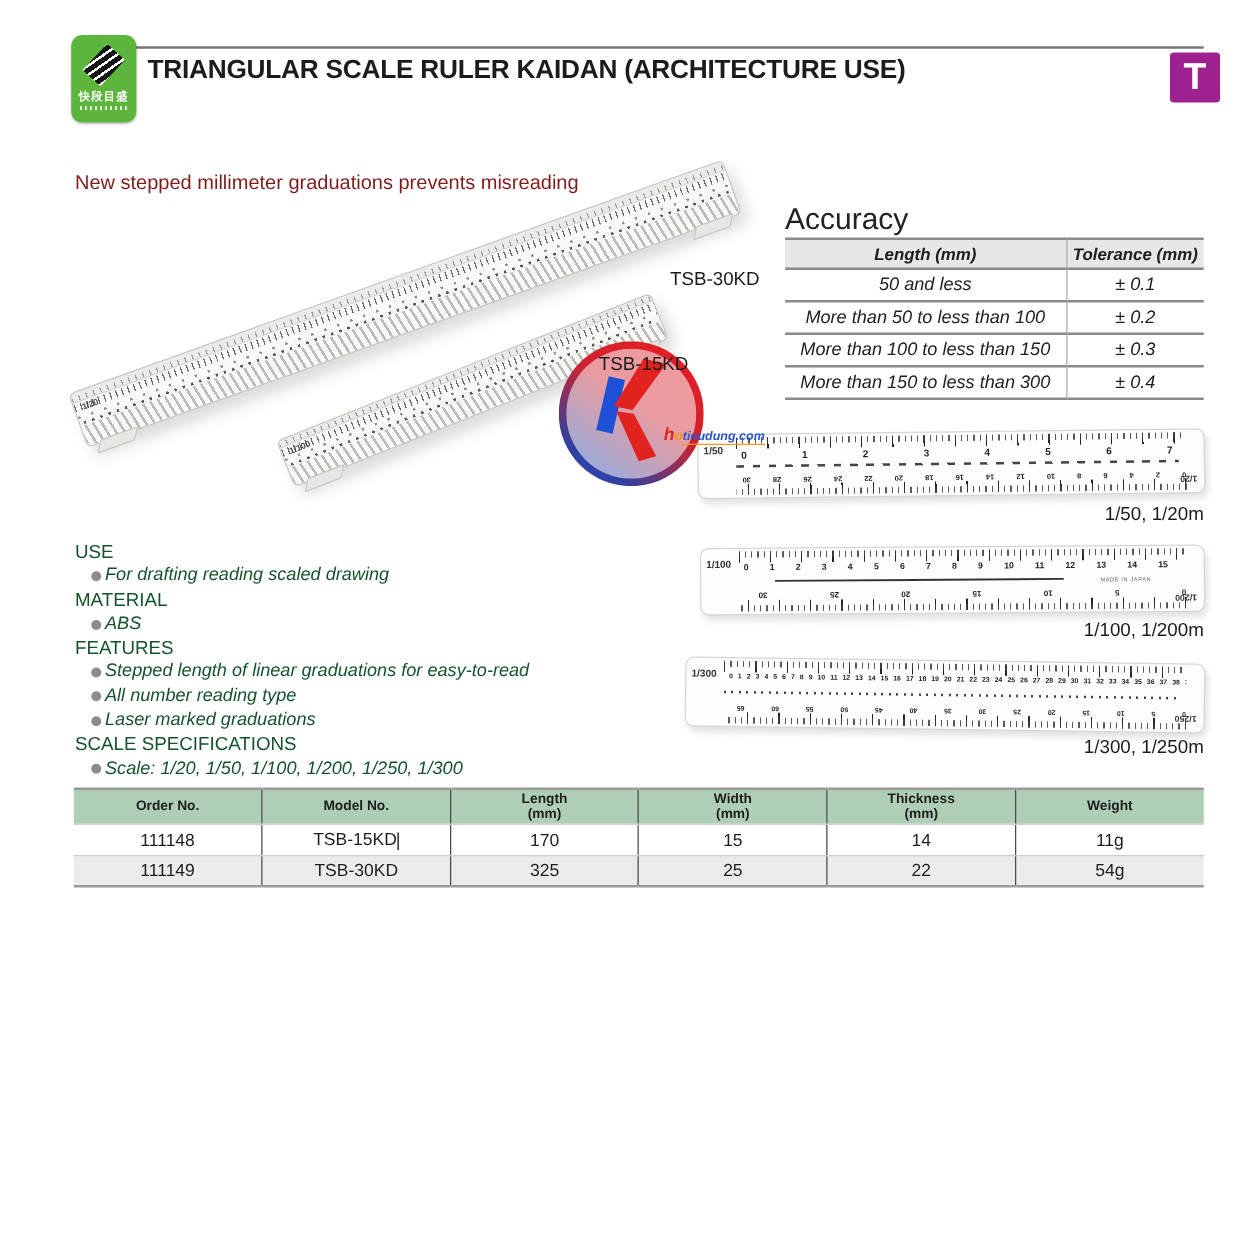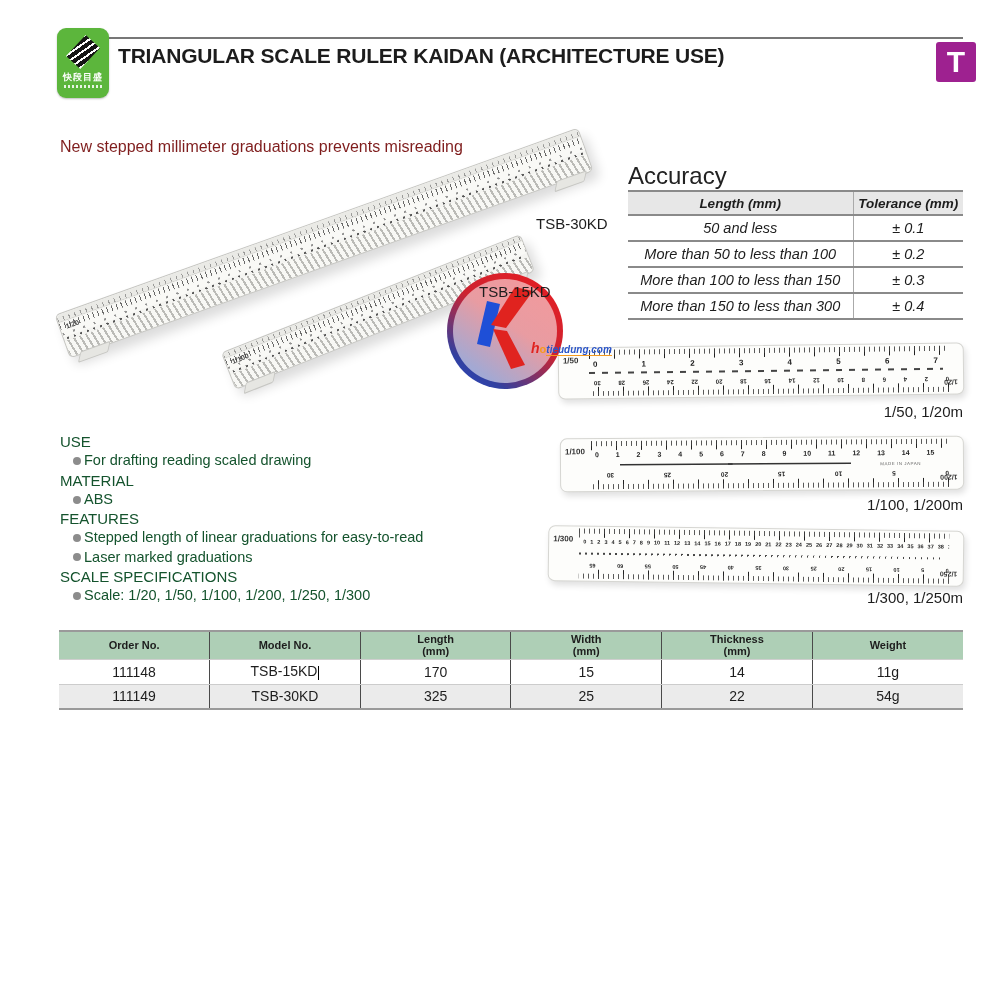--- a/index.html
+++ b/index.html
@@ -111,21 +111,21 @@
   .flat .s-left  { position:absolute; left:4px; top:8px; font-size:8px; font-weight:bold; color:#333; }
   .flat .s-right { position:absolute; right:5px; bottom:8px; font-size:7px; font-weight:bold; color:#333;
                    transform:rotate(180deg); }
   .made-in { position:absolute; right:42px; top:24px; font-size:4.5px; color:#666; letter-spacing:.5px; }
   .caption { position:absolute; right:37px; font-size:15px; color:#1d1d1d; z-index:6; }
   .cap-1 { top:403px; } .cap-2 { top:496px; } .cap-3 { top:589px;margin-left:32px; }
 
   
   .info { position:absolute; left:60px; top:432px; width:500px; color:#14532d; }
   .info .head { font-size:15px; line-height:19.3px; }
-  .info .bullet { font-size:14.5px; line-height:19.3px; padding-left:13px; display:flex; align-items:center; }
+  .info .bullet { font-size:14.5px; line-height:19.3px; padding-left:13px; display:flex; align-items:center;font-style:italic; }
   .dot { display:inline-block; width:8px; height:8px; border-radius:50%; background:#8c8c8c;
          margin-right:3px; flex:0 0 auto; }
 
   
   .spec { position:absolute; left:59px; top:630px; width:904px; border-collapse:collapse;
           table-layout:fixed; color:#1d1d1d; }
   .spec th { background:#aecfb6; height:28px; font-size:11px; font-weight:bold; line-height:12px;
           border-top:2px solid #9a9a9a; border-bottom:1px solid #cfcfcf; text-align:center; }
   .spec td { height:25px; font-size:14px; text-align:center; border-bottom:1px solid #ccc; }
   .spec tr:last-child td { border-bottom:2px solid #9a9a9a; background:#ebebeb; }
@@ -253,20 +253,24 @@
         <span class="dot"></span>
         <span>ABS</span>
       </div>
     <div class="head">FEATURES</div>
     <div class="bullet">
         <span class="dot"></span>
         <span>Stepped length of linear graduations for easy-to-read</span>
       </div>
     <div class="bullet">
         <span class="dot"></span>
+        <span>All number reading type</span>
+      </div>
+    <div class="bullet">
+        <span class="dot"></span>
         <span>Laser marked graduations</span>
       </div>
     <div class="head">SCALE SPECIFICATIONS</div>
     <div class="bullet">
         <span class="dot"></span>
         <span>Scale: 1/20, 1/50, 1/100, 1/200, 1/250, 1/300</span>
       </div>
   </div>
 
   <table class="spec">

